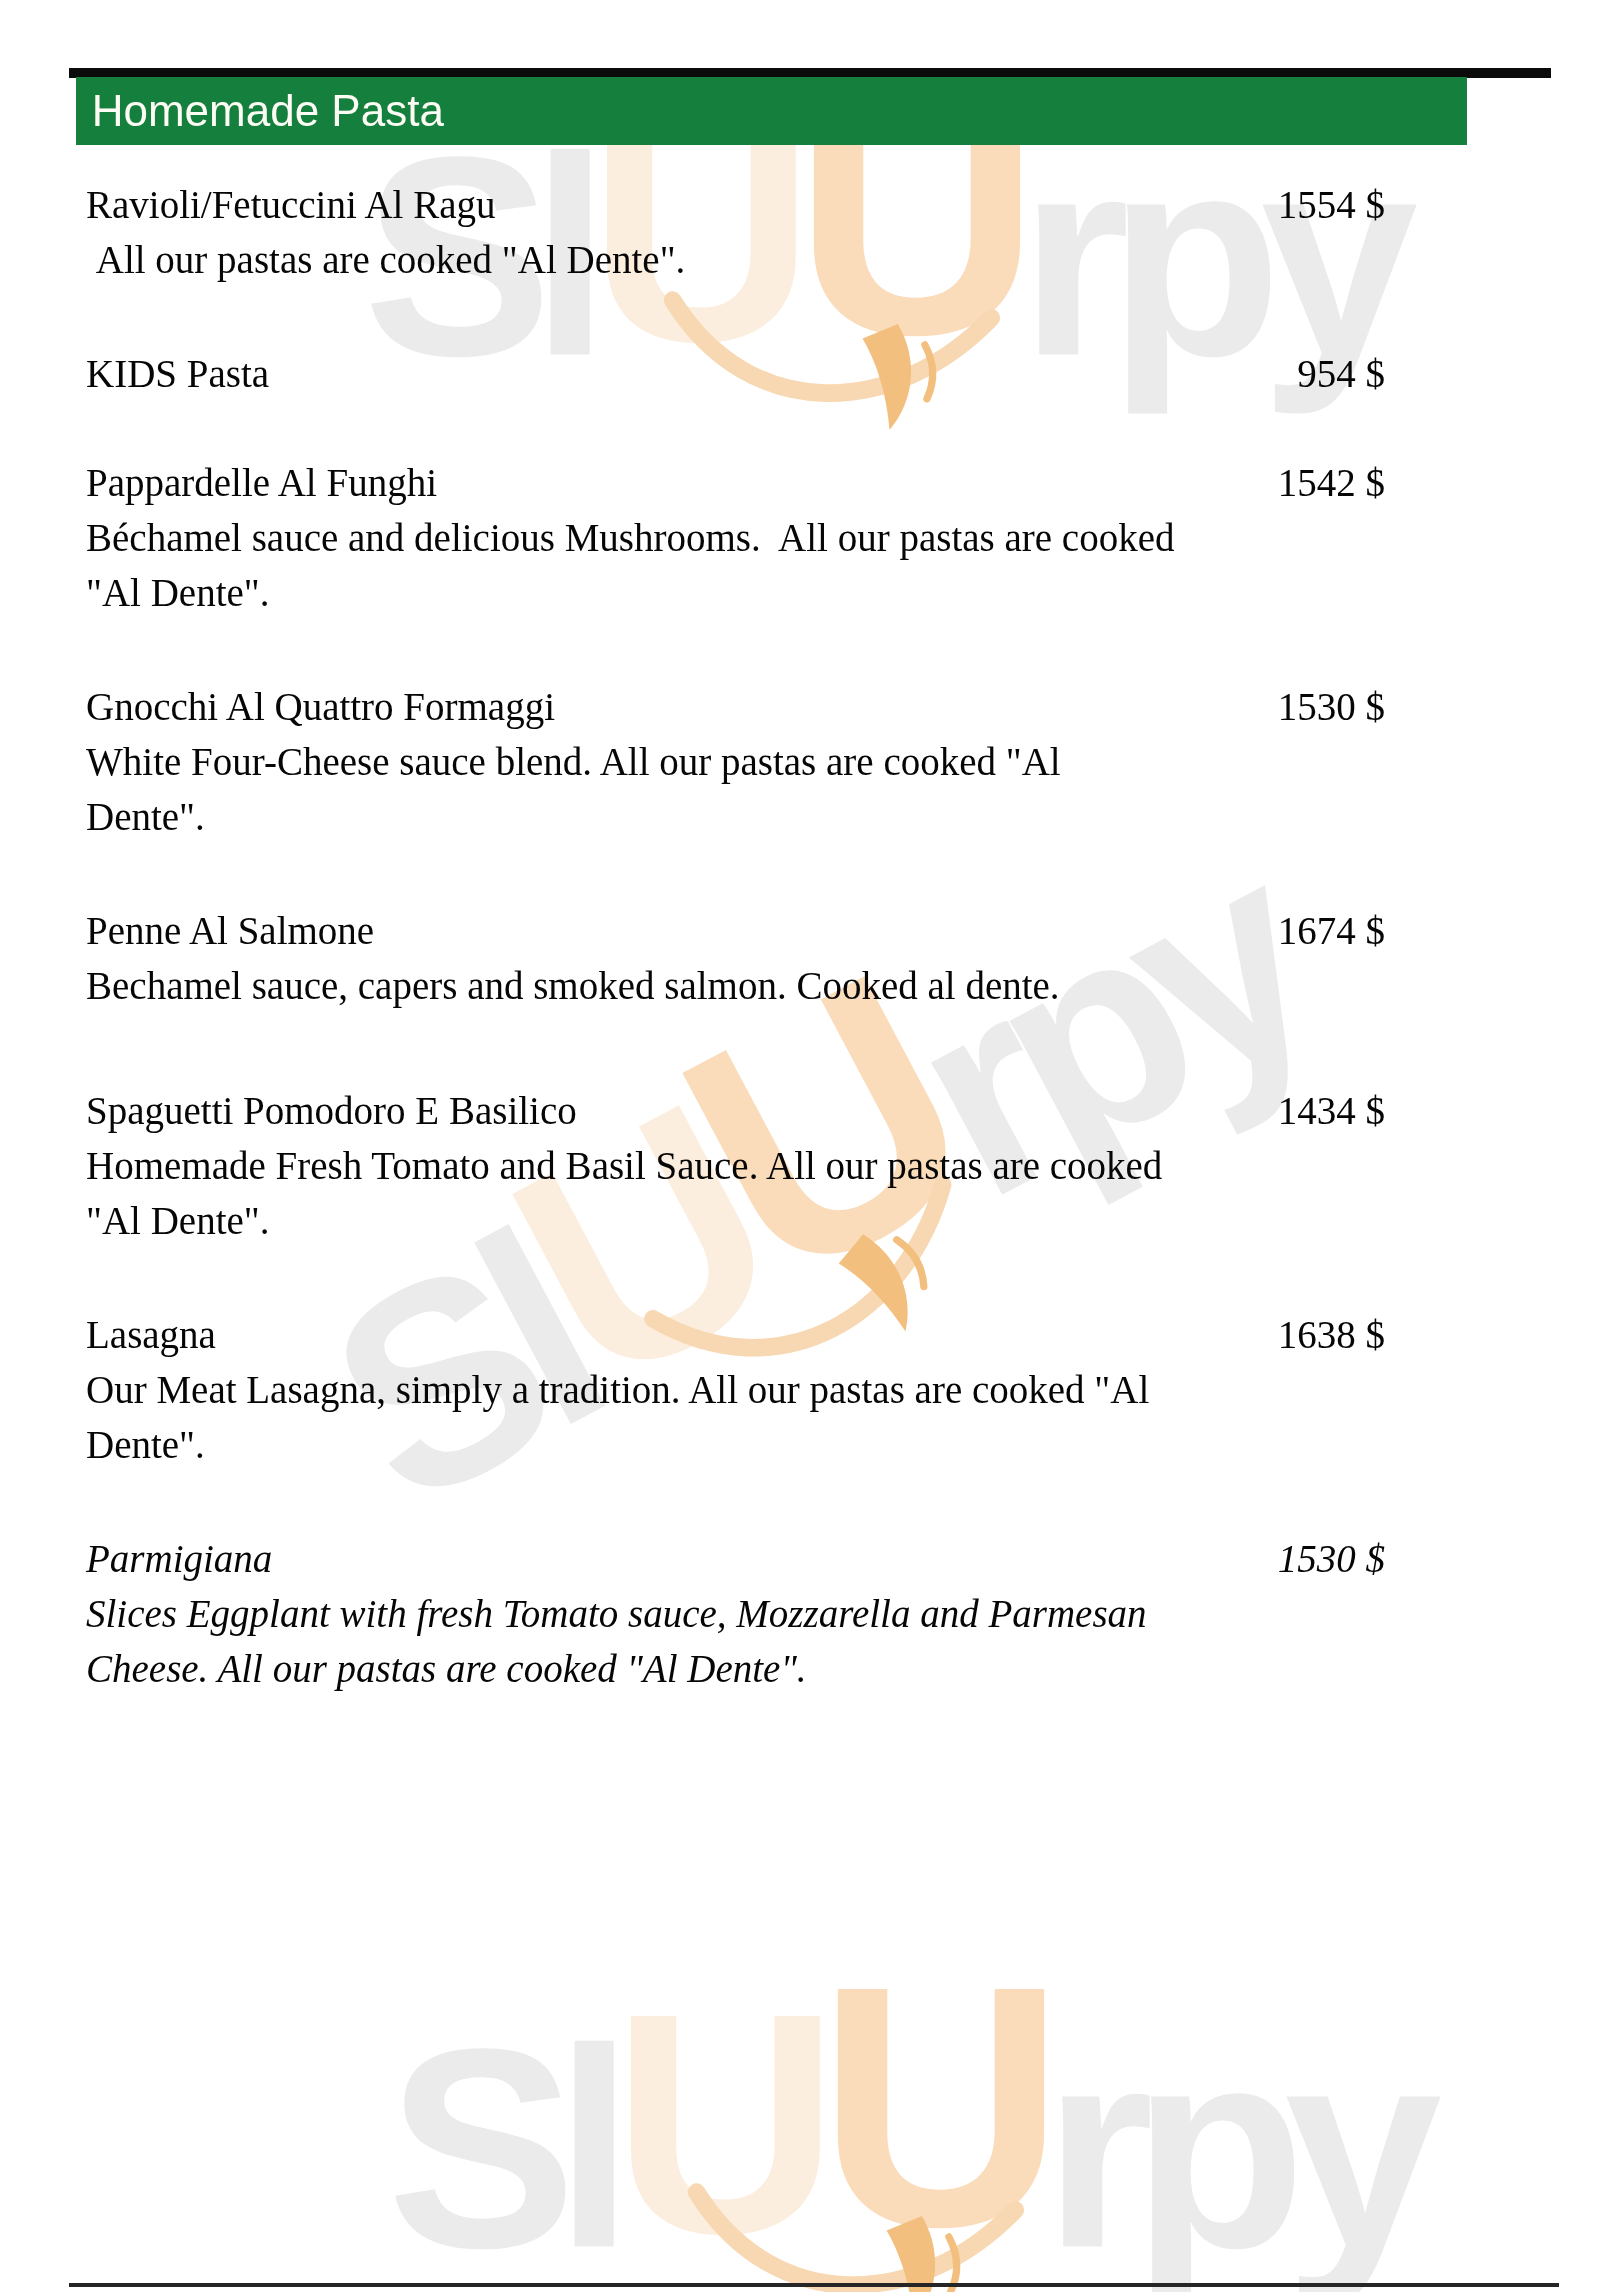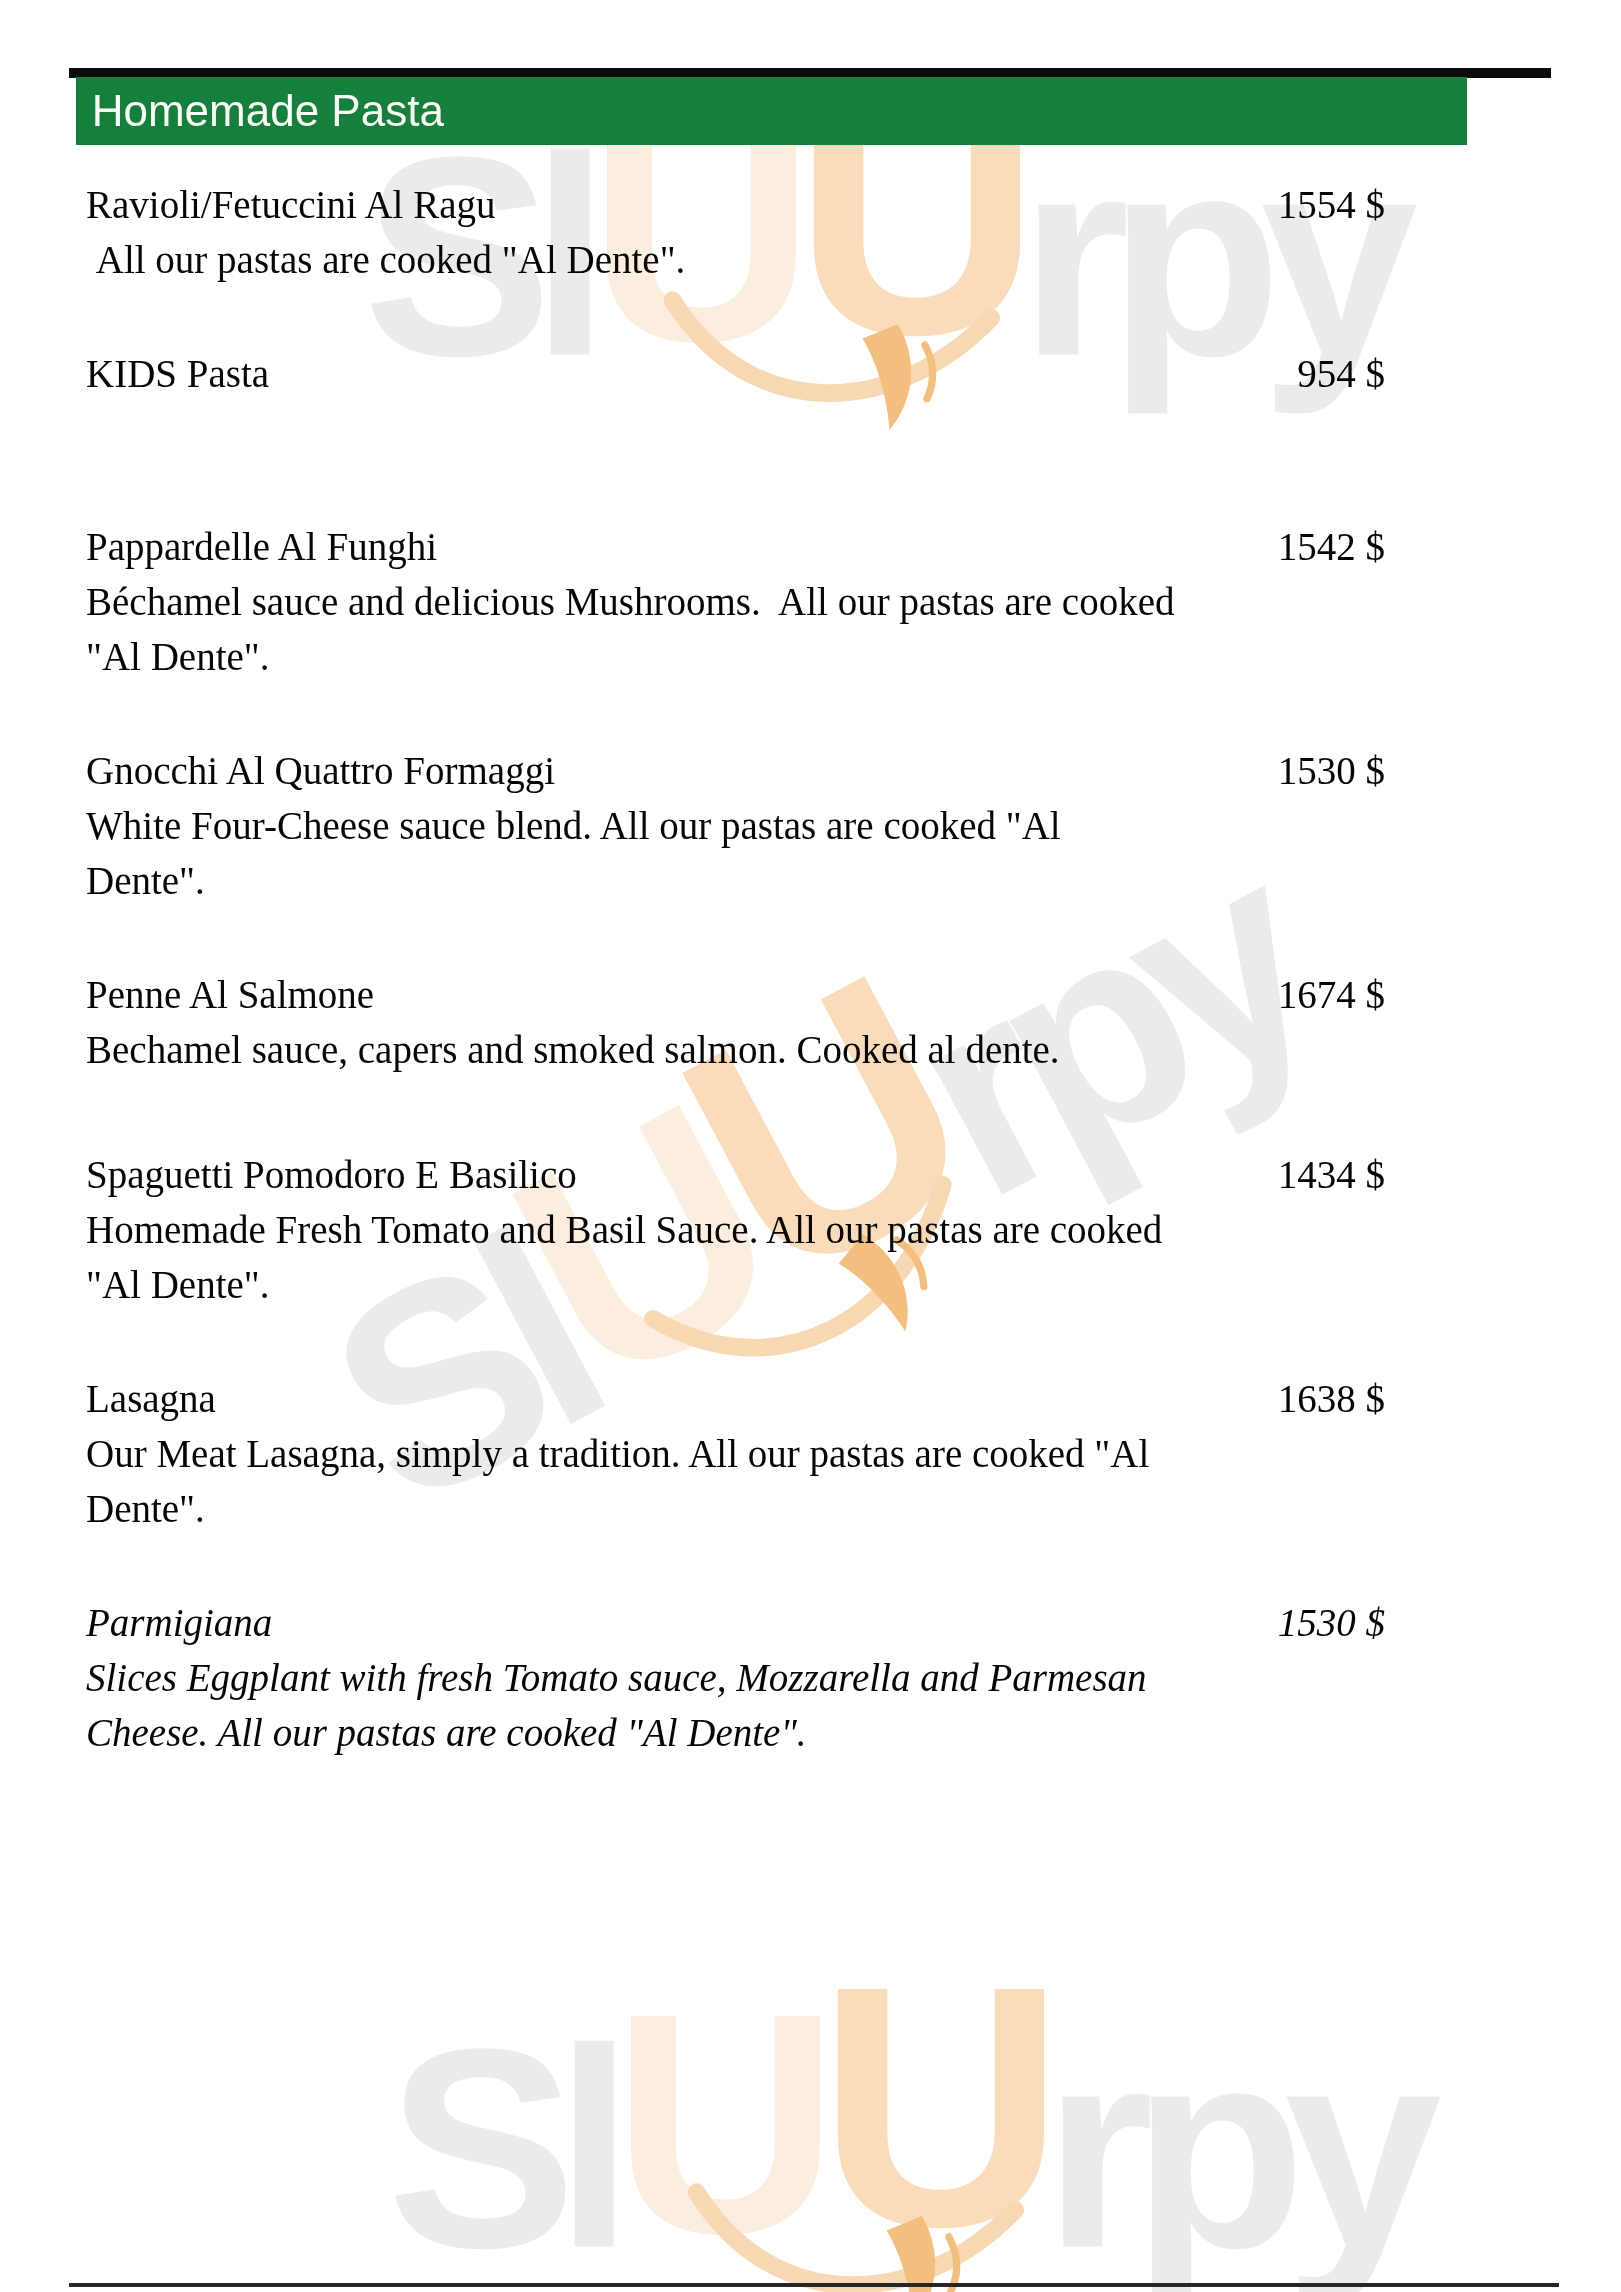--- a/index.html
+++ b/index.html
@@ -85,21 +85,21 @@
   <div class="menu-item" style="margin-bottom: 59px;">
     <div class="name-row">
       <span class="item-name">Ravioli/Fetuccini Al Ragu</span>
       <span class="item-price">1554 $</span>
     </div>
     <div>
           <div class="desc-line"> All our pastas are cooked "Al Dente".</div>
         </div>
   </div>
 
-  <div class="menu-item" style="margin-bottom: 118px;">
+  <div class="menu-item" style="margin-bottom: 54px;">
     <div class="name-row">
       <span class="item-name">KIDS Pasta</span>
       <span class="item-price">954 $</span>
     </div>
     <div></div>
   </div>
 
   <div class="menu-item" style="margin-bottom: 59px;">
     <div class="name-row">
       <span class="item-name">Pappardelle Al Funghi</span>

